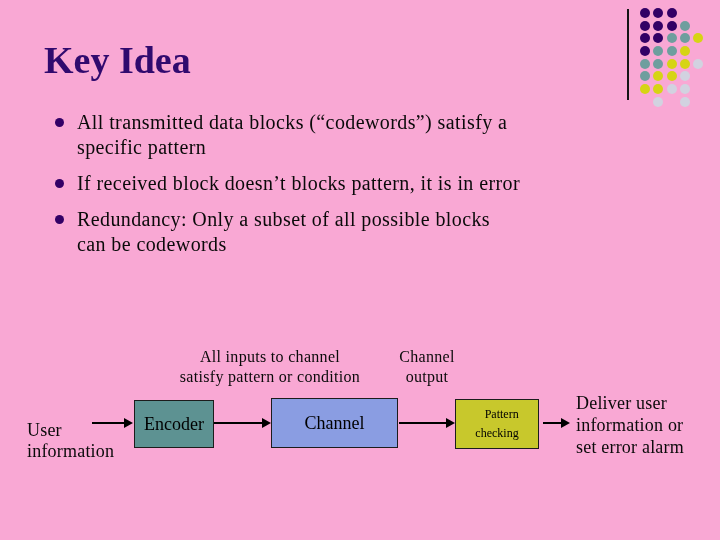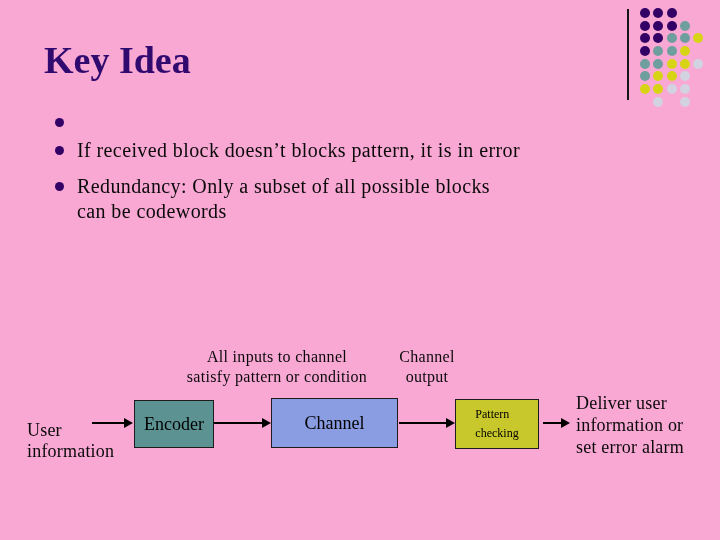--- a/index.html
+++ b/index.html
@@ -27,29 +27,29 @@
   .bdot{
     flex:0 0 auto;width:9px;height:9px;border-radius:50%;
     background:var(--bullet-marker,#330066);margin:8px 13px 0 1px;
   }
   .btext{
     white-space:pre-line;font-size:20px;line-height:25px;letter-spacing:0.4px;
     color:var(--text,#0a0a0a);
   }
   
   .dlabel{position:absolute;white-space:pre-line;font-size:16px;line-height:20px;letter-spacing:0.3px;text-align:center;}
-  .input-label{left:127px;top:347px;width:300px;}
+  .input-label{left:120px;top:347px;width:300px;}
   .output-label{left:377px;top:347px;width:100px;}
   .side-text{position:absolute;white-space:pre-line;font-size:18px;letter-spacing:0.2px;}
   .user-info{left:27px;top:420px;line-height:21px;}
   .deliver{left:576px;top:392px;line-height:22px;}
   .box{
     position:absolute;display:flex;align-items:center;justify-content:center;
     border:1px solid var(--box-border,#1c1c1c);box-sizing:border-box;
-    font-size:18px;color:#000;text-align:left;
+    font-size:18px;color:#000;text-align:right;
   }
   .encoder{left:134px;top:400px;width:80px;height:48px;}
   .channel-box{left:271px;top:398px;width:127px;height:50px;}
   .pattern{left:455px;top:399px;width:84px;height:50px;font-size:12px;}
   .two-line{white-space:pre-line;line-height:19px;}
   .arrow{position:absolute;height:10px;}
   .arrow .shaft{position:absolute;left:0;right:7px;top:4px;height:2px;background:#000;}
   .arrow .head{
     position:absolute;right:0;top:0;width:0;height:0;
     border-left:9px solid #000;border-top:5px solid transparent;border-bottom:5px solid transparent;
@@ -106,20 +106,22 @@
       <span class="dotcell"></span>
       <span class="dotcell dot" style="background: rgb(210, 210, 224);"></span>
       <span class="dotcell"></span>
       <span class="dotcell dot" style="background: rgb(210, 210, 224);"></span>
       <span class="dotcell"></span>
     </div>
 
   <div class="bullets">
     <div class="bullet">
       <span class="bdot"></span>
+      <div class="btext">All transmitted data blocks (“codewords”) satisfy a
+specific pattern</div>
     </div>
     <div class="bullet">
       <span class="bdot"></span>
       <div class="btext">If received block doesn’t blocks pattern, it is in error</div>
     </div>
     <div class="bullet">
       <span class="bdot"></span>
       <div class="btext">Redundancy:  Only a subset of all possible blocks
 can be codewords</div>
     </div>

